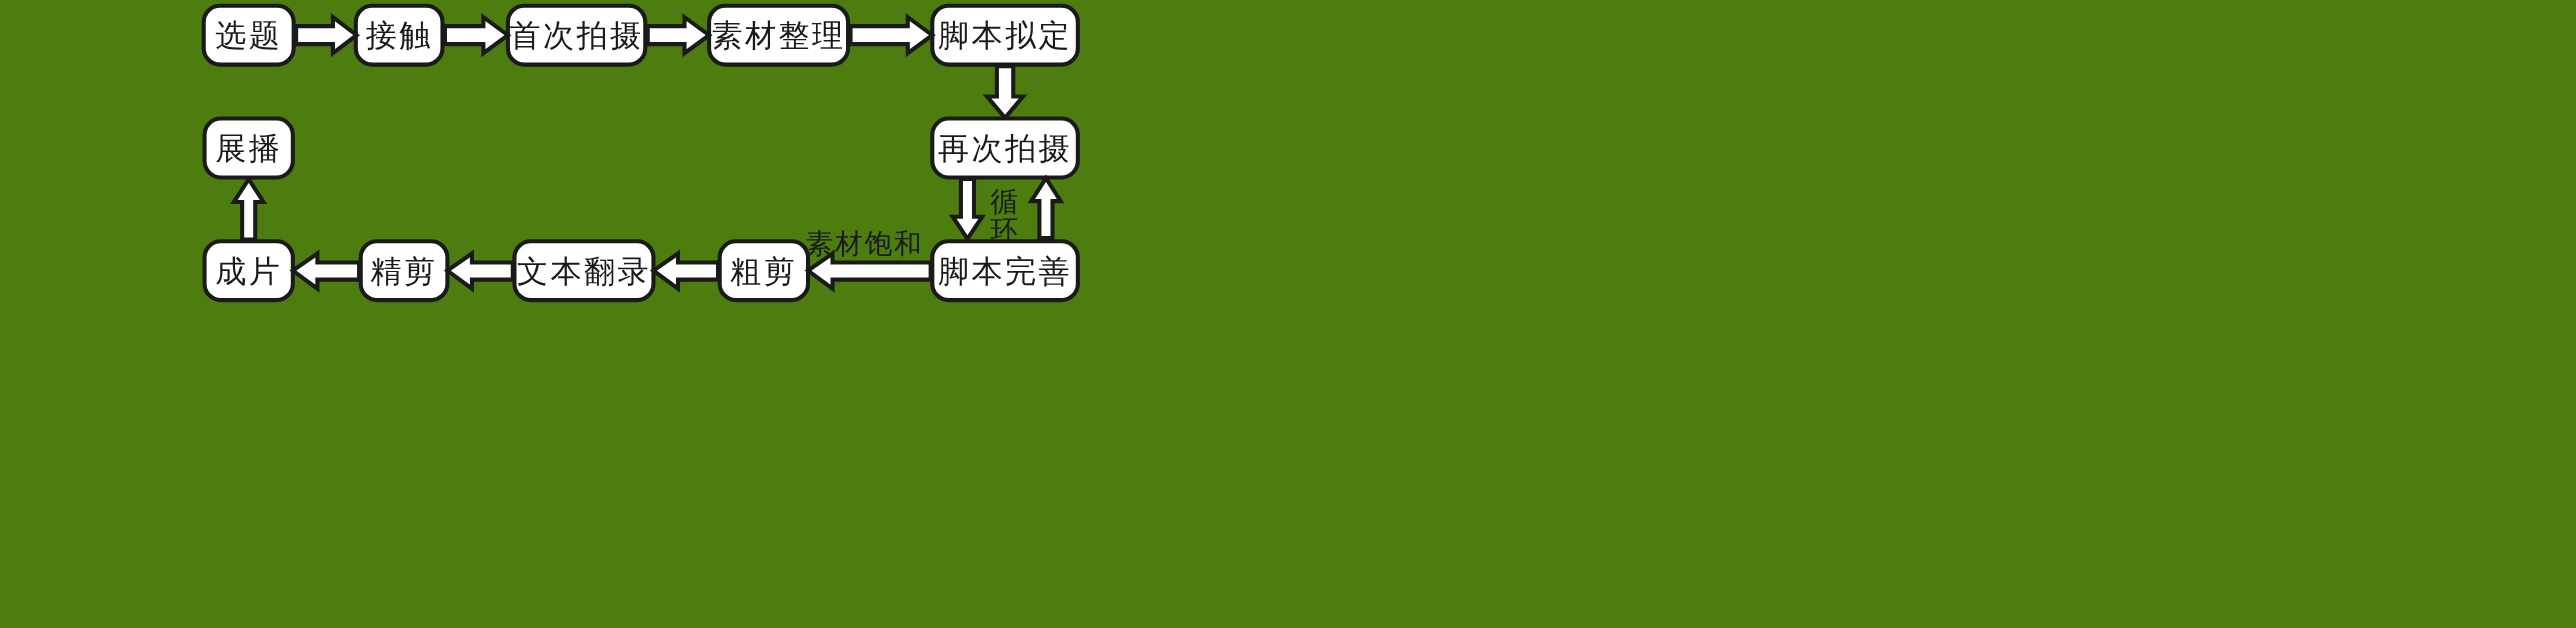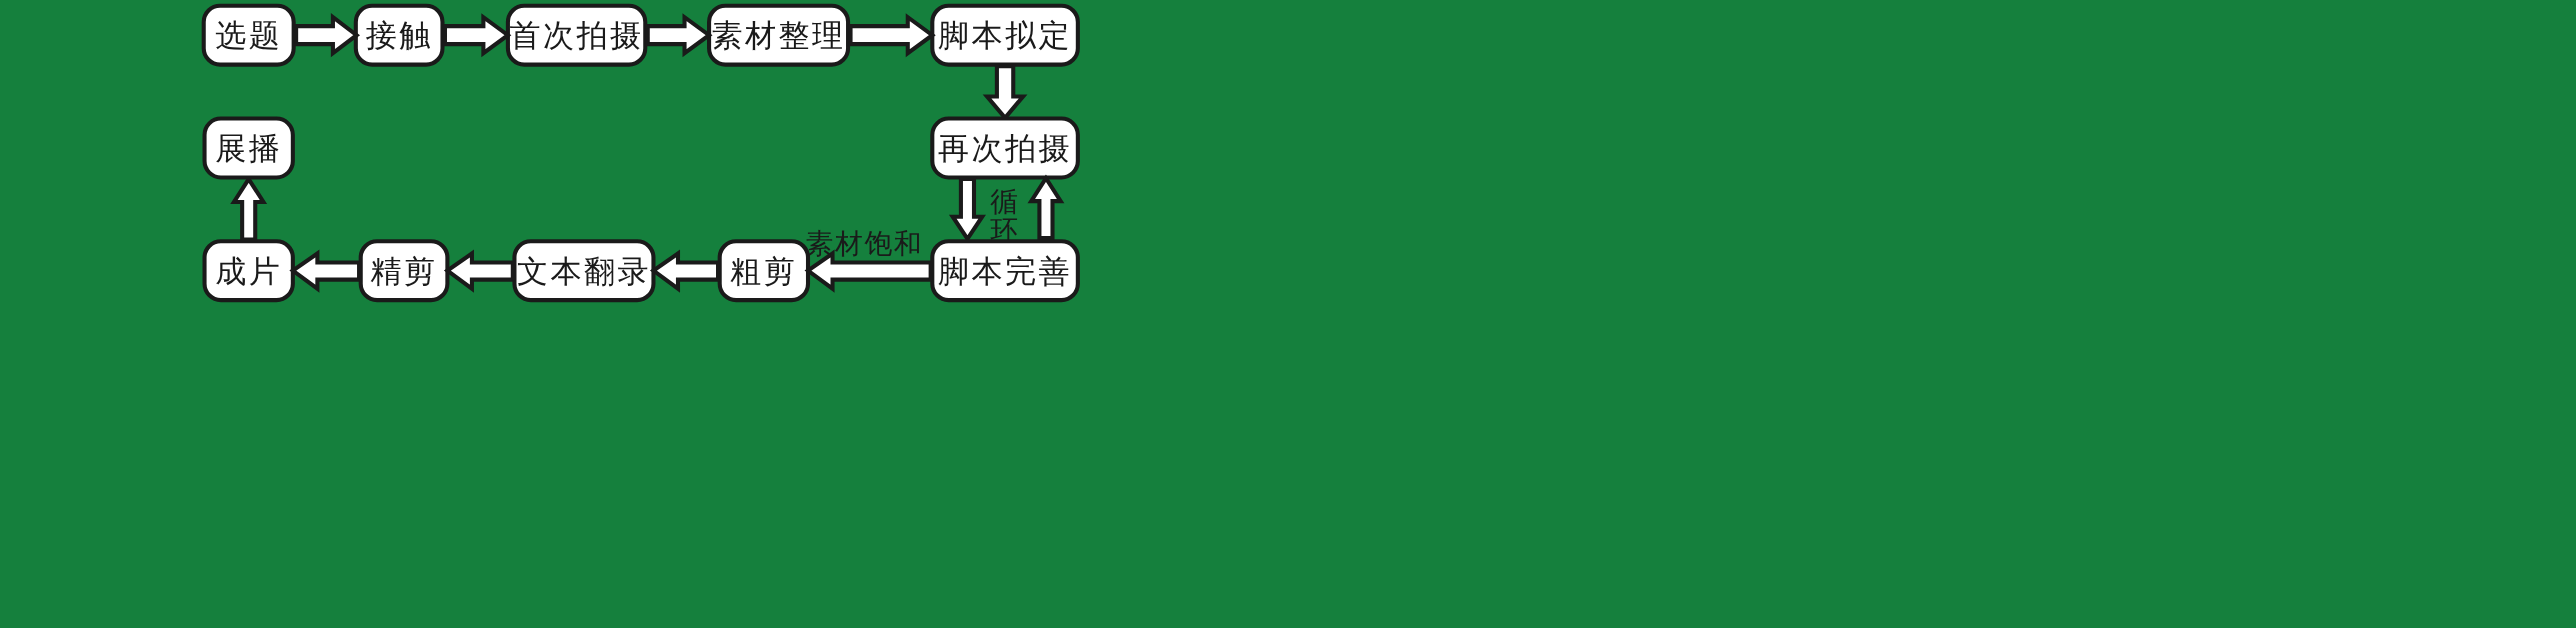--- a/index.html
+++ b/index.html
@@ -10,21 +10,21 @@
   body {
     width: 2576px;
     height: 628px;
     overflow: hidden;
     font-family: "Liberation Serif", "DejaVu Serif", serif;
   }
   #flowchart-root {
     position: relative;
     width: 2576px;
     height: 628px;
-    background: #15803d;
+    background: #4d7c0f;
   }
   svg.chart-svg {
     display: block;
     width: 2576px;
     height: 628px;
   }
   .node-box {
     fill: #ffffff;
     stroke: #1a1a1a;
     stroke-width: 5;

